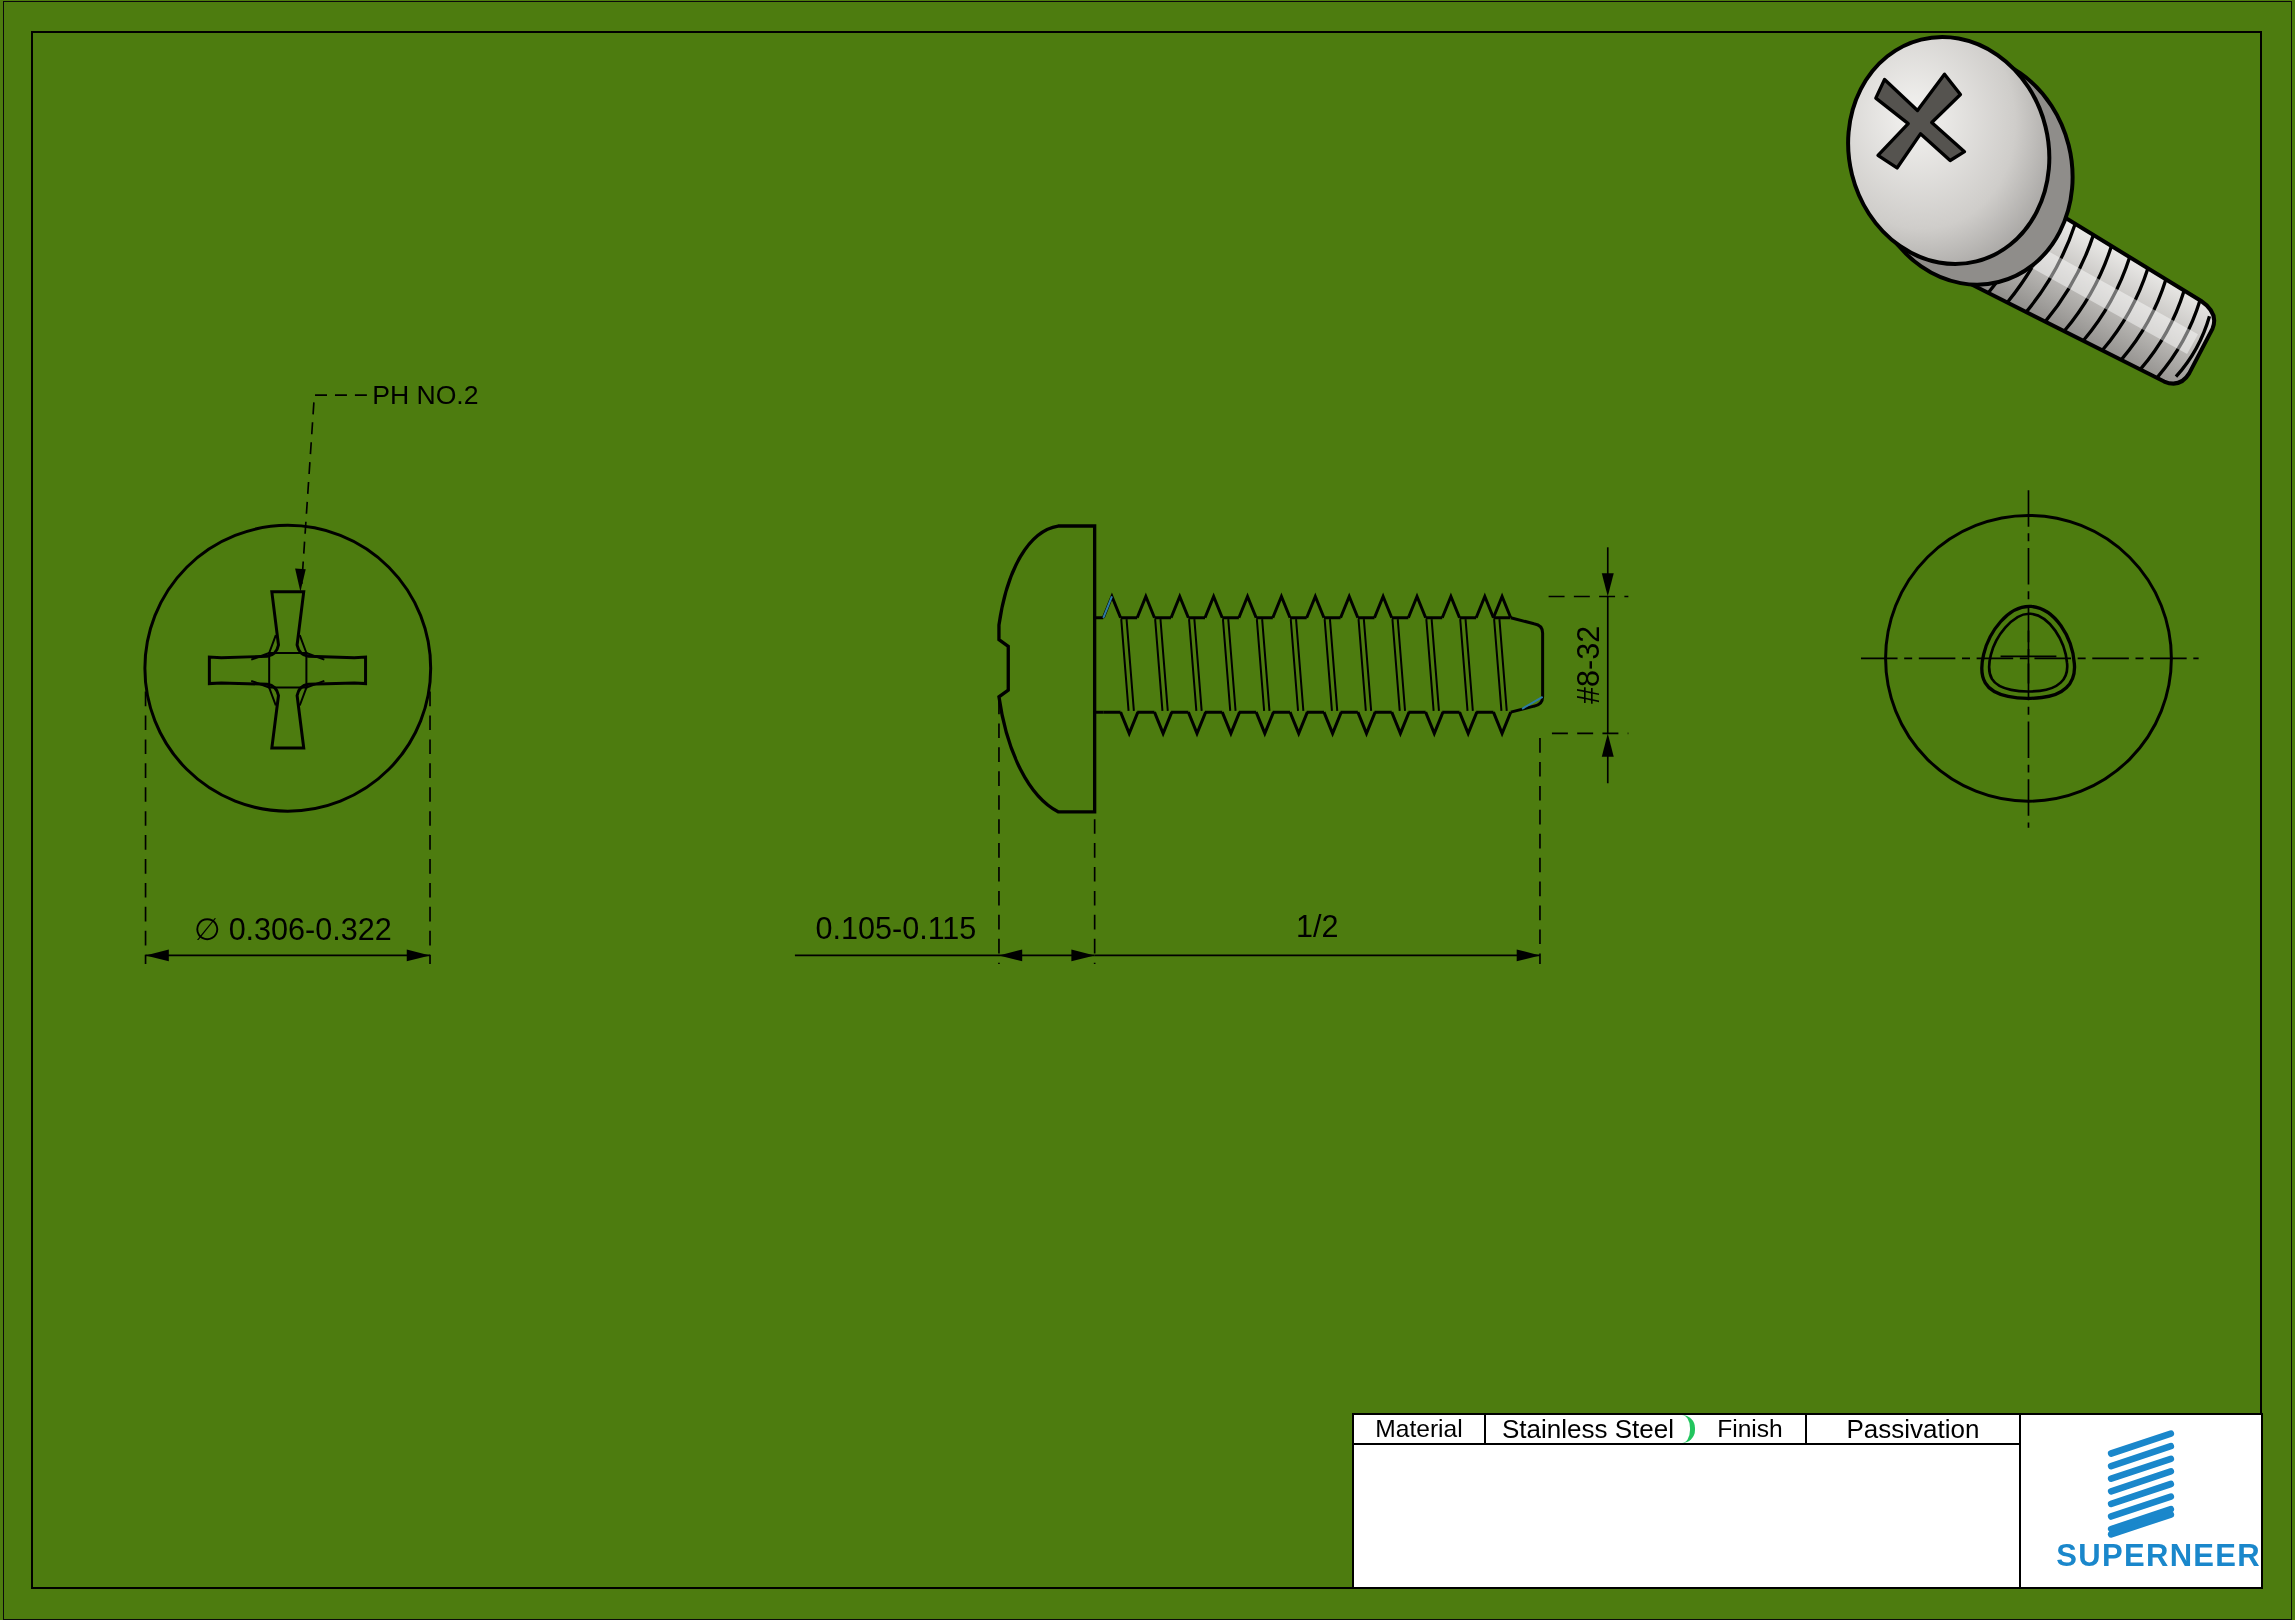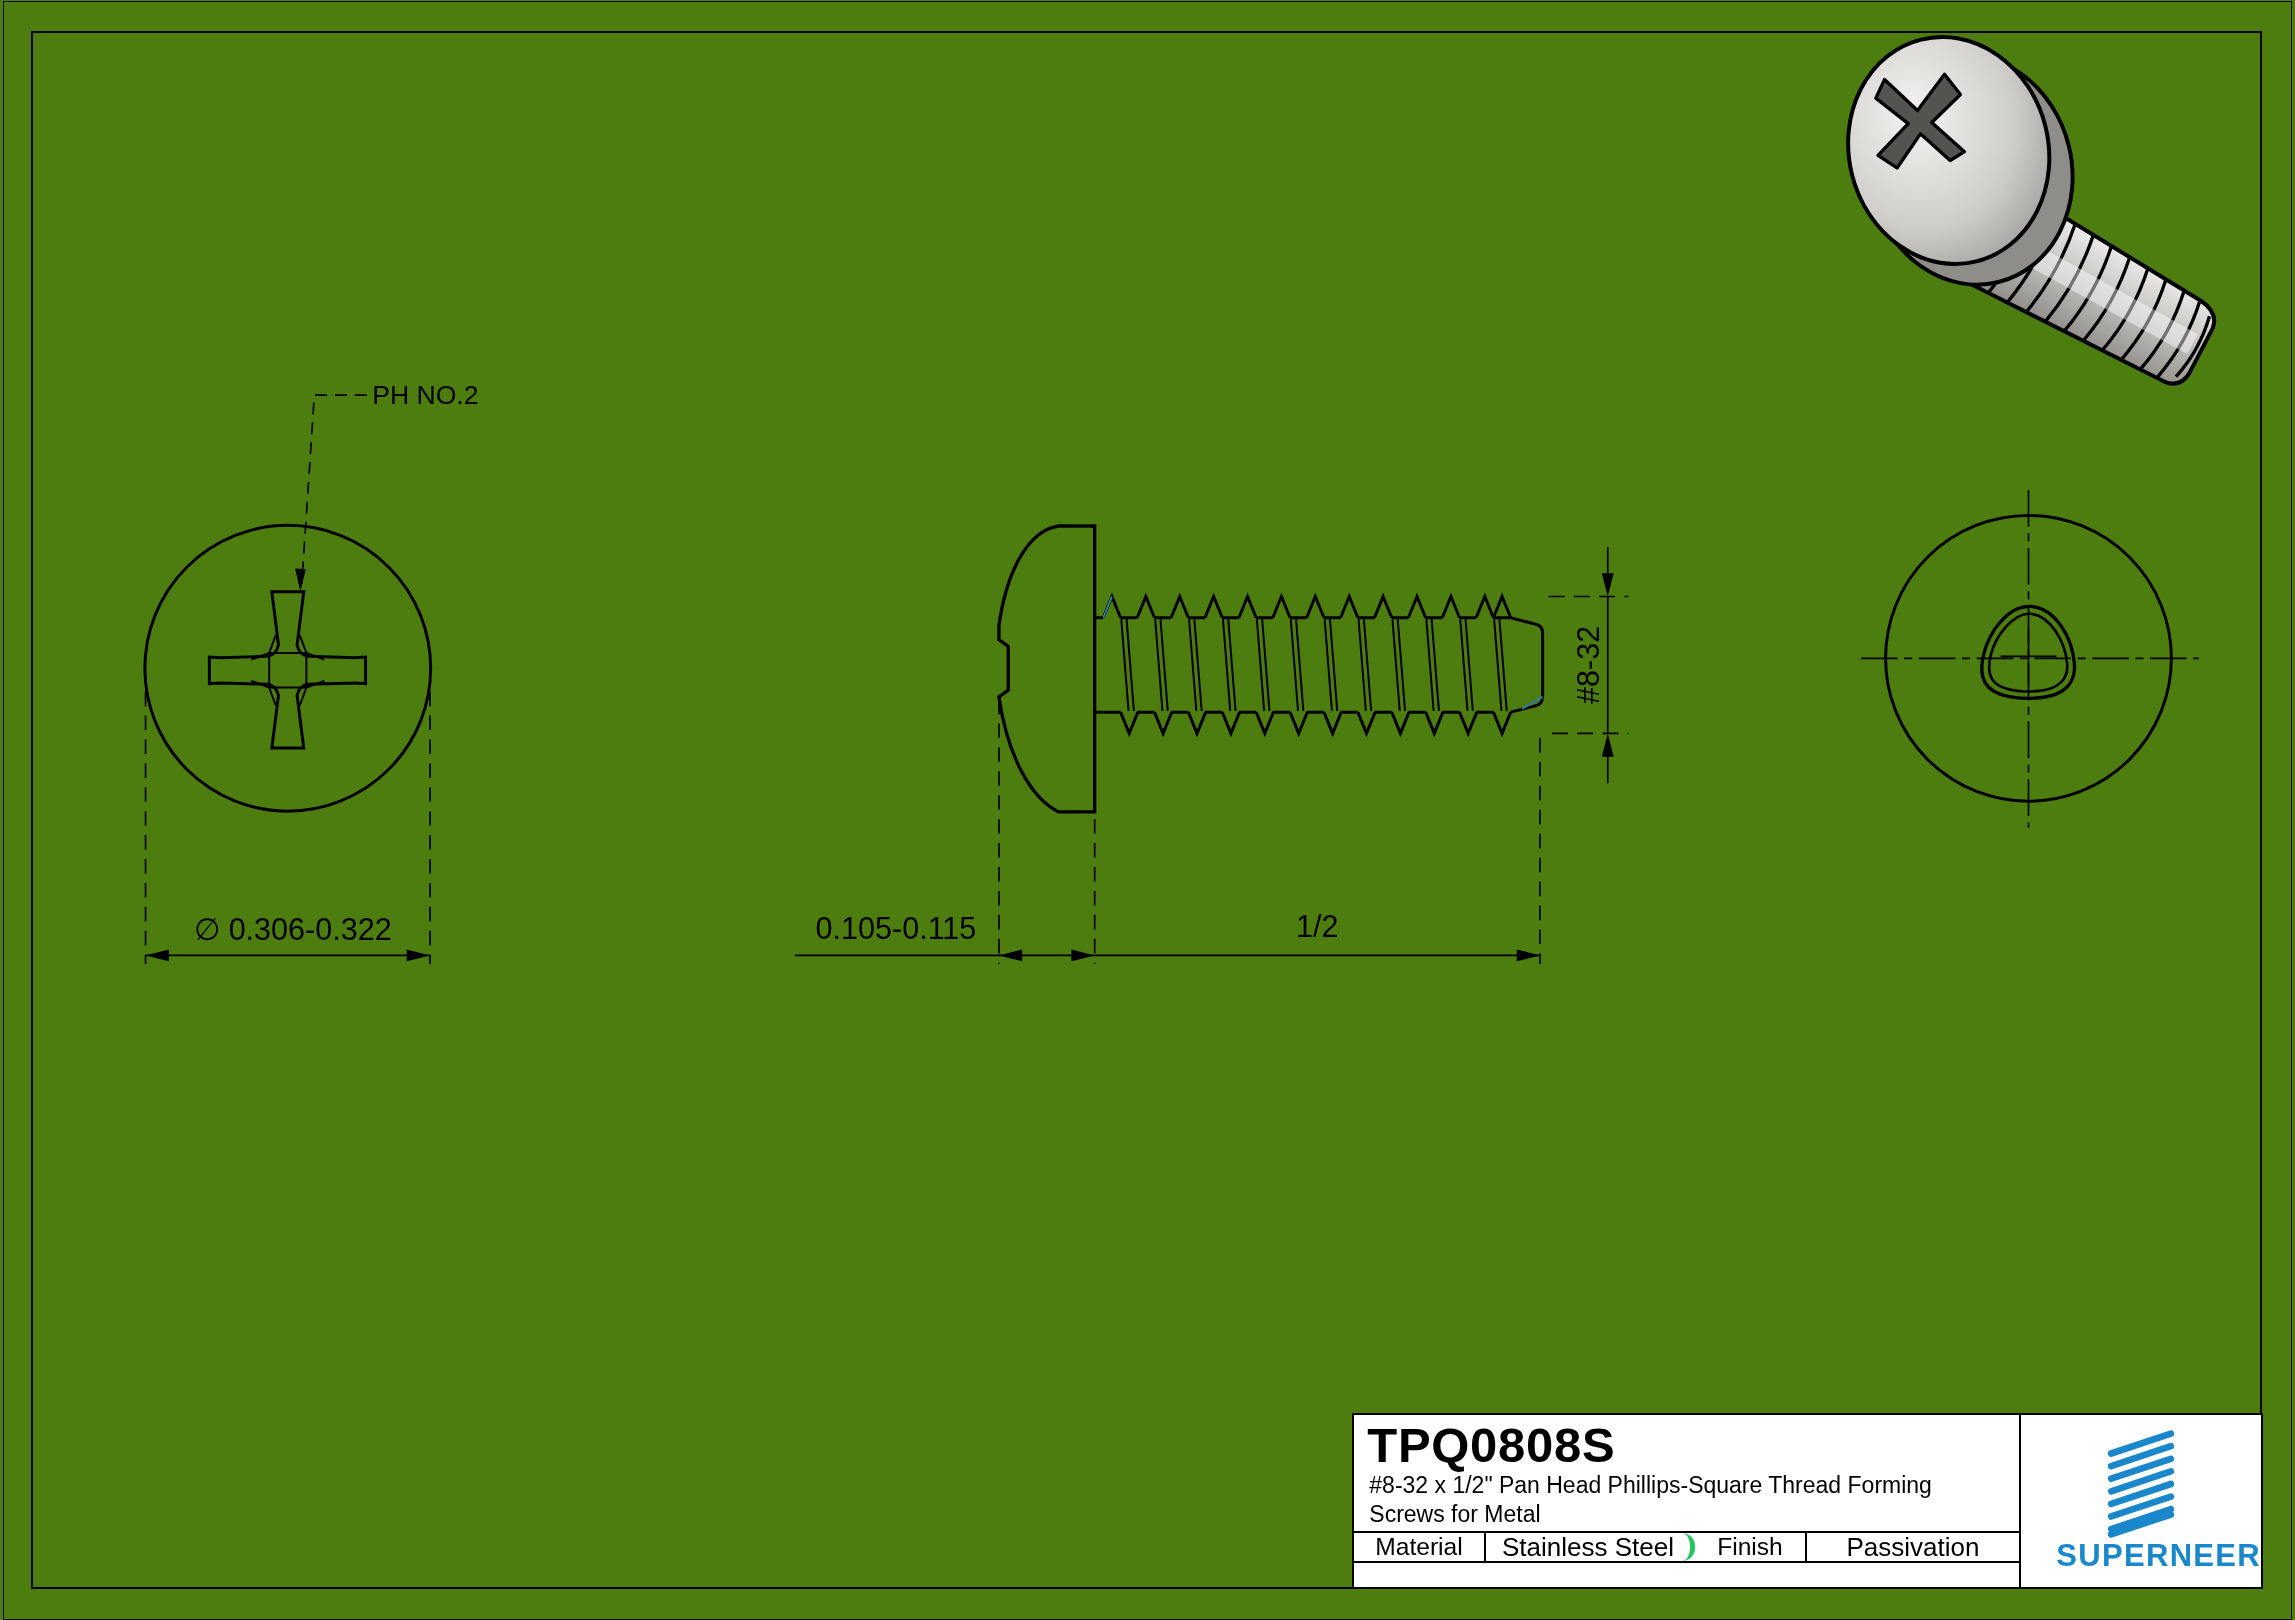--- a/index.html
+++ b/index.html
@@ -162,25 +162,20 @@
         <ellipse cx="2932" cy="226" rx="150" ry="172" transform="rotate(-14 2932 226)" fill="url(#metalHead)" stroke="#000" stroke-width="6"></ellipse>
         <g transform="translate(2888,184) rotate(40)" fill="#55534f" stroke="#000" stroke-width="5" stroke-linejoin="round">
           <path d="M-82,-16 L-14,-12 L-18,-80 L20,-72 L14,-12 L80,-10 L72,14 L12,12 L18,74 L-16,78 L-12,12 L-74,14 Z"></path>
         </g>
       </g>
     </g>
   </svg>
 
   <div class="title-block">
     <div class="tb-left">
-      <div class="tb-desc">
-        <div class="part-number">TPQ0808S</div>
-        <div class="desc-line">#8-32 x 1/2" Pan Head Phillips-Square Thread Forming</div>
-        <div class="desc-line">Screws for Metal</div>
-      </div>
       <div class="tb-row tb-row1">
         <div class="tb-cell c-mat">Material</div>
         <div class="tb-cell tb-val c-matval">Stainless Steel</div>
         <div class="tb-cell c-fin">Finish</div>
         <div class="tb-cell tb-val c-finval">Passivation</div>
       </div>
     </div>
     <div class="tb-logo">
       <svg class="logo-mark" width="140" height="114" viewBox="0 0 210 172">
         <g stroke="#1a87cb" stroke-width="10" stroke-linecap="round">

